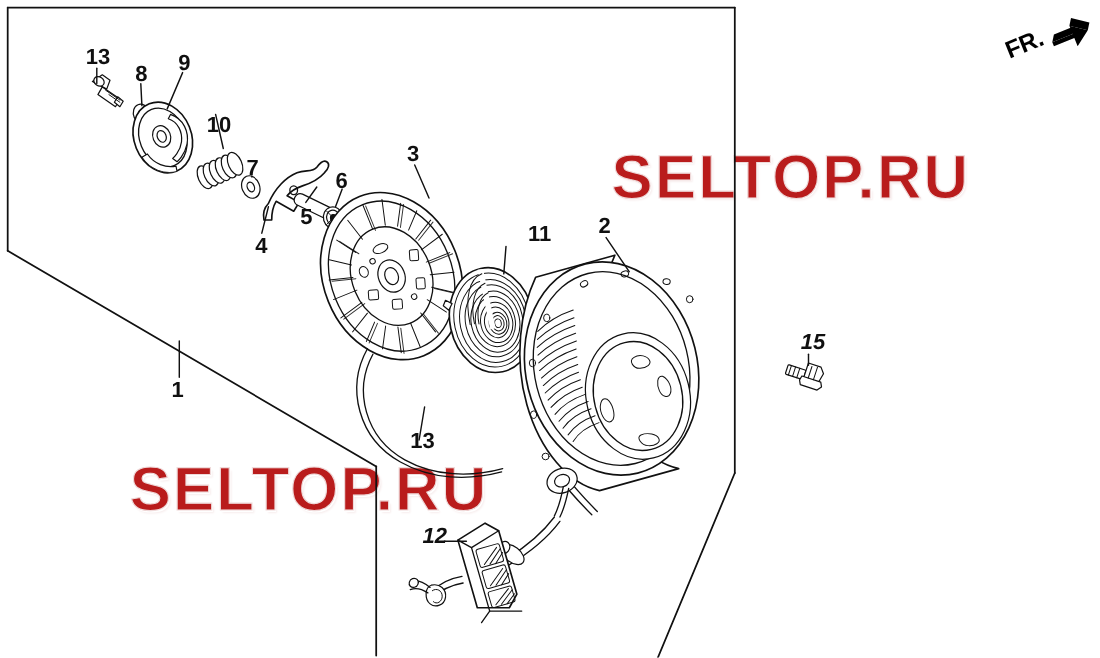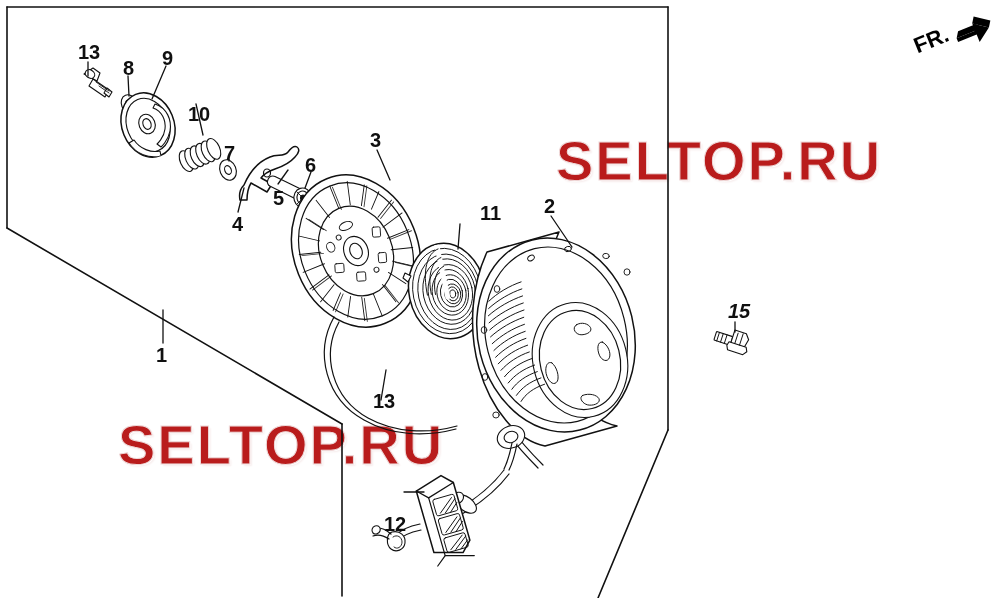--- a/index.html
+++ b/index.html
@@ -334,21 +334,21 @@
   <div class="callout" style="left:224px;top:143px;">7</div>
   <div class="callout" style="left:232px;top:214px;">4</div>
   <div class="callout" style="left:273px;top:188px;">5</div>
   <div class="callout" style="left:305px;top:155px;">6</div>
   <div class="callout" style="left:370px;top:130px;">3</div>
   <div class="callout" style="left:452px;top:203px;margin-left:28px;">11</div>
   <div class="callout" style="left:544px;top:196px;">2</div>
   <div class="callout" style="left:728px;top:301px;font-style:italic;">15</div>
   <div class="callout" style="left:156px;top:345px;">1</div>
   <div class="callout" style="left:373px;top:391px;">13</div>
-  <div class="callout" style="left:384px;top:514px;">12</div>
+  <div class="callout" style="left:384px;top:478px;font-style:italic;">12</div>
 
   <div id="fr-block">
     <div id="fr-text">FR.</div>
     <svg width="80" height="46" style="position:absolute;left:0;top:0;">
       <g transform="rotate(-22 52 20)">
         <path d="M40,22 L60,22 L60,14 L74,24 L60,34 L60,26 L40,26 Z" fill="#000"></path>
         <path d="M40,22 L44,16 L64,16 L60,22 Z" fill="#000"></path>
         <path d="M60,14 L64,8 L78,18 L74,24 Z" fill="#000"></path>
       </g>
     </svg>

